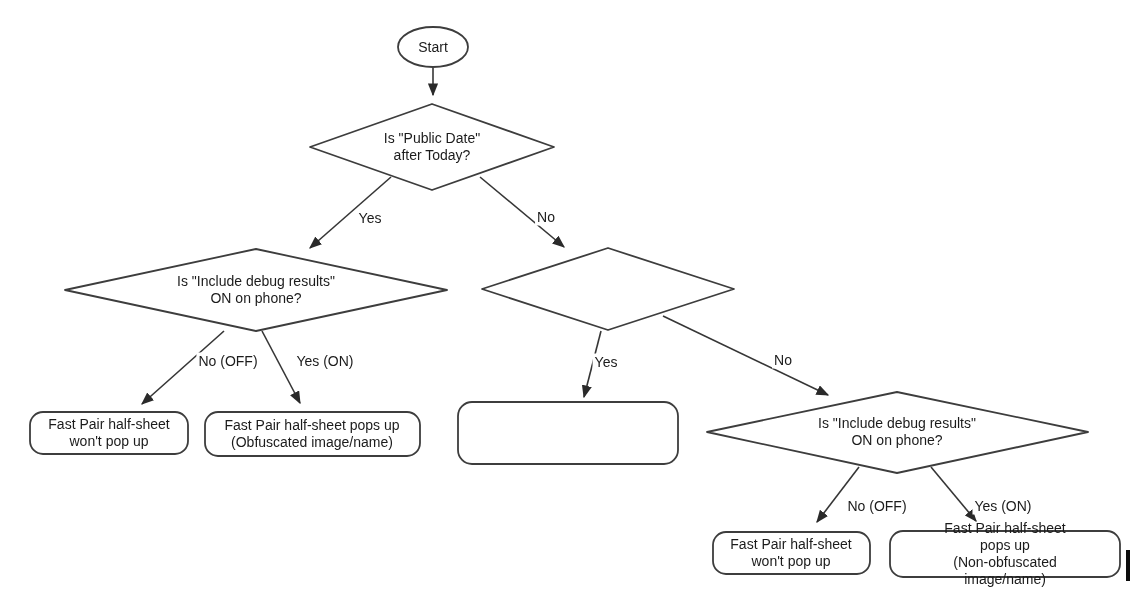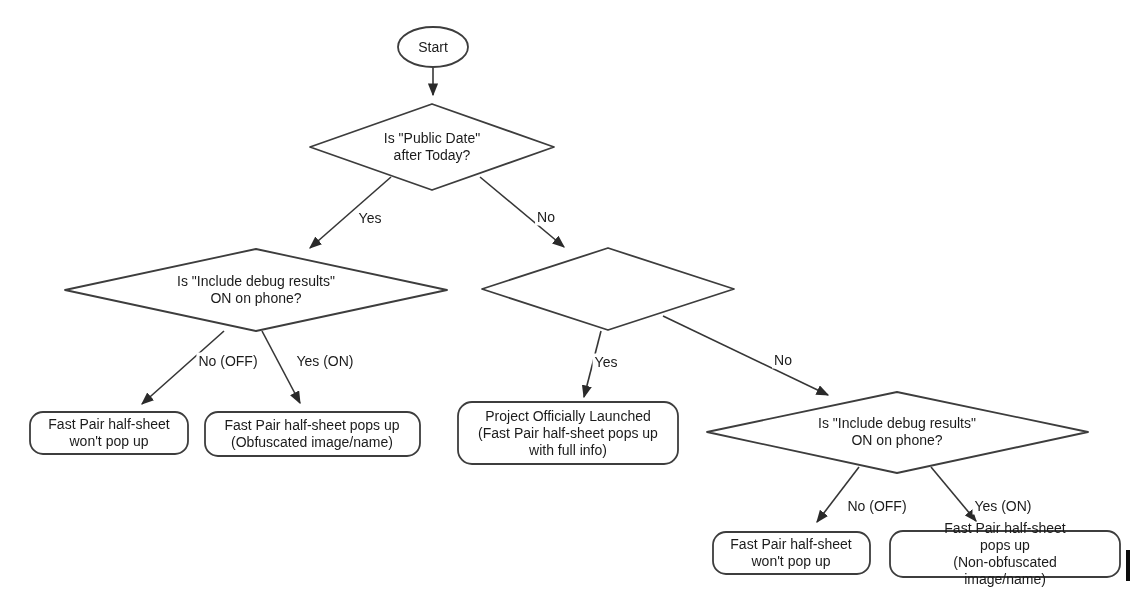--- a/index.html
+++ b/index.html
@@ -73,23 +73,20 @@
   <div class="label" style="left:432px;top:147px">Is "Public Date"
 after Today?</div>
   <div class="label" style="left:256px;top:290px">Is "Include debug results"
 ON on phone?</div>
   <div class="label" style="left:897px;top:432px">Is "Include debug results"
 ON on phone?</div>
   <div class="label" style="left:109px;top:433px">Fast Pair half-sheet
 won't pop up</div>
   <div class="label" style="left:312px;top:434px">Fast Pair half-sheet pops up
 (Obfuscated image/name)</div>
-  <div class="label" style="left:568px;top:433px">Project Officially Launched
-(Fast Pair half-sheet pops up
-with full info)</div>
   <div class="label" style="left:791px;top:553px">Fast Pair half-sheet
 won't pop up</div>
   <div class="label" style="left:1005px;top:554px">Fast Pair half-sheet pops up
 (Non-obfuscated image/name)</div>
 
   <div class="label edge-label" style="left:370px;top:218px">Yes</div>
   <div class="label edge-label" style="left:546px;top:217px">No</div>
   <div class="label edge-label" style="left:228px;top:361px">No (OFF)</div>
   <div class="label edge-label" style="left:325px;top:361px">Yes (ON)</div>
   <div class="label edge-label" style="left:606px;top:362px">Yes</div>

